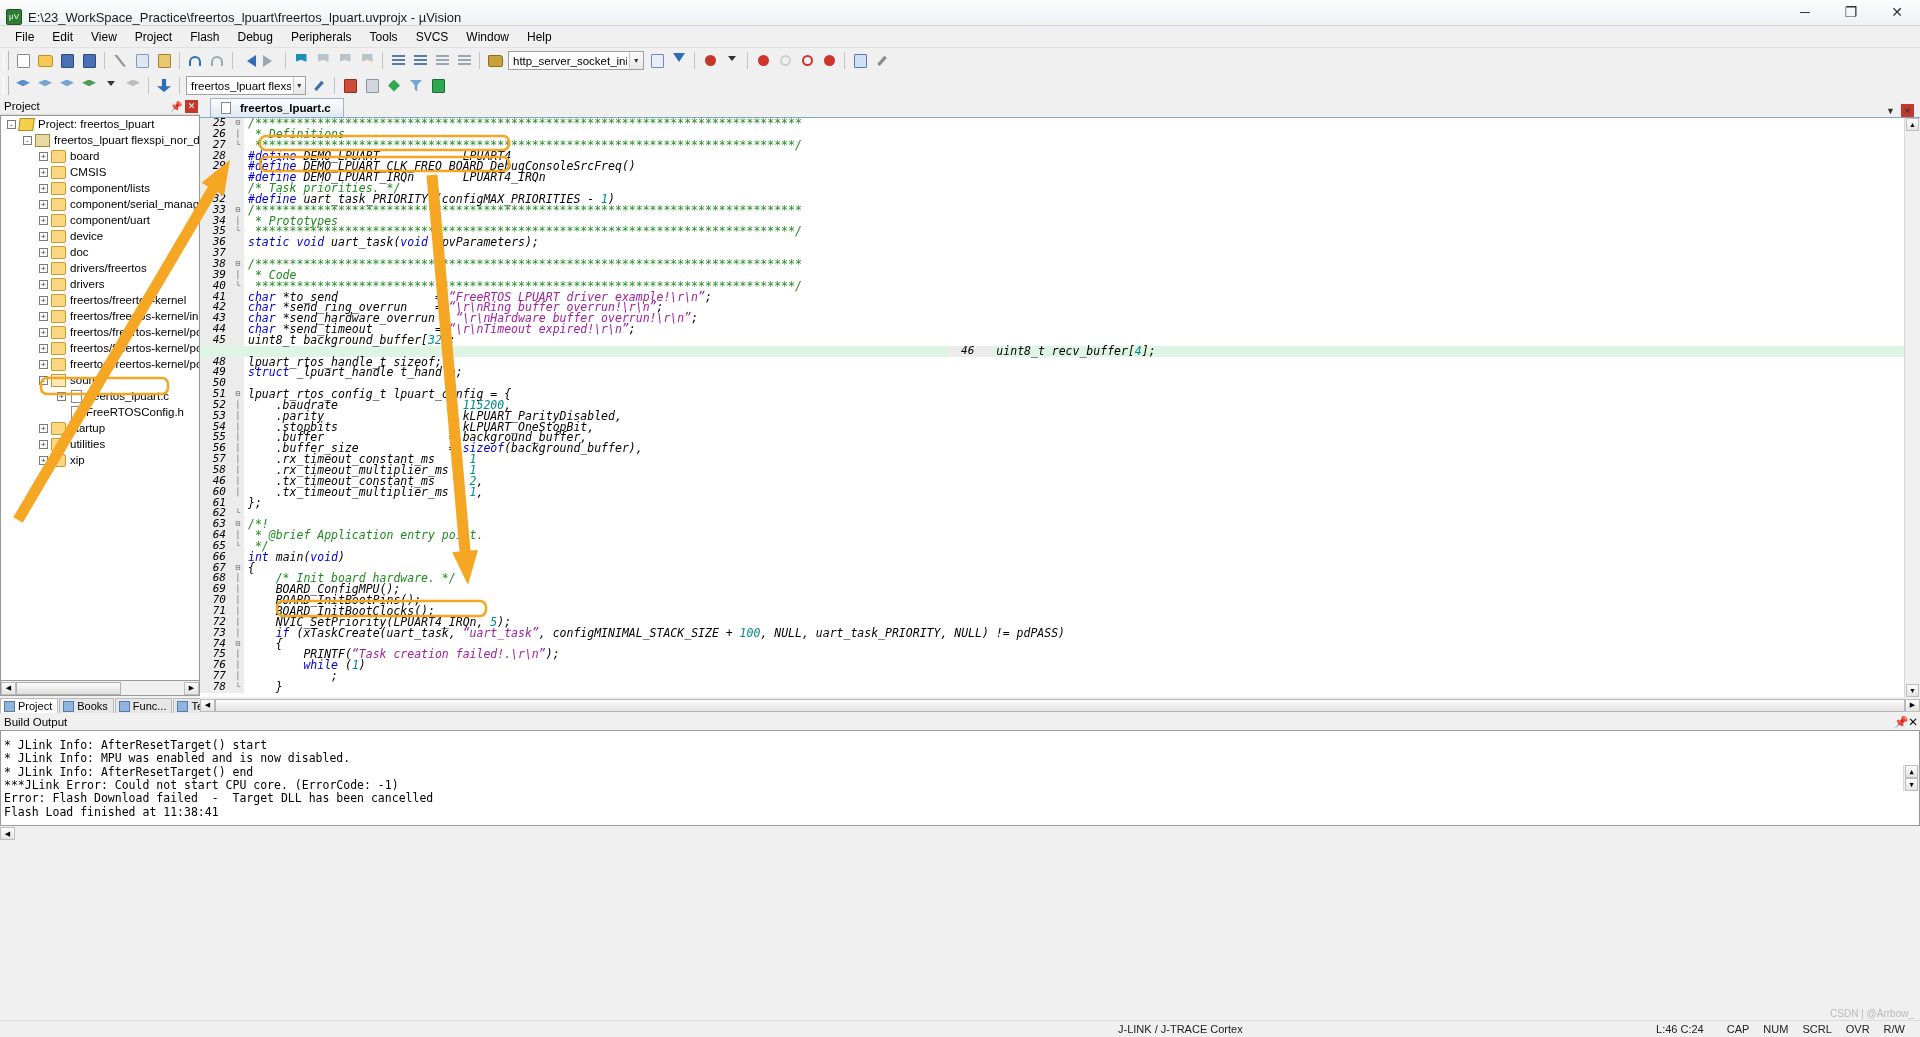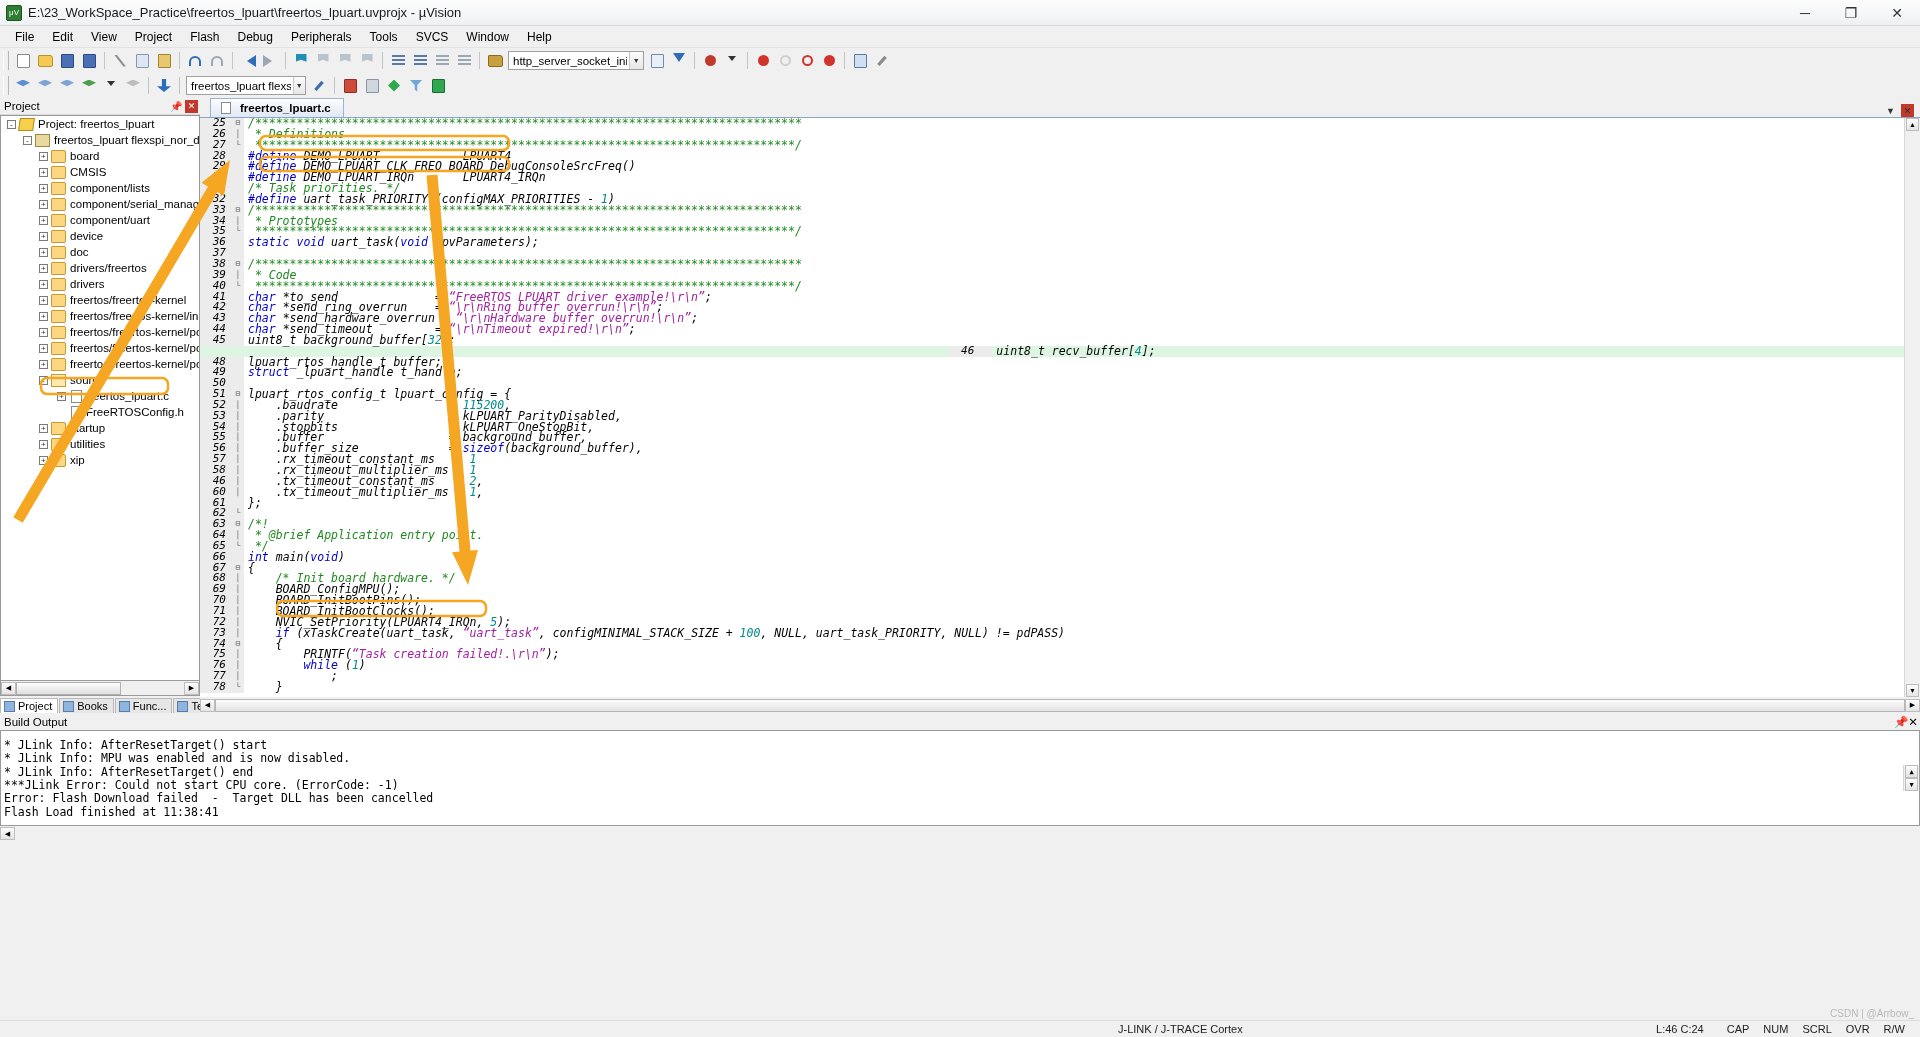--- a/index.html
+++ b/index.html
@@ -7,21 +7,21 @@
   body {
     width:1920px; height:1037px; overflow:hidden;
     font-family:"Liberation Sans", sans-serif;
     font-size:12px; color:#000; background:#f0f0f0;
     position:relative;
   }
   
   #titlebar {
     height:26px; background:linear-gradient(#fdfdfd,#eef1f5);
     border-bottom:1px solid #d7d7d7;
-    display:flex; align-items:center; padding:0 0 0 6px;
+    display:flex; align-items:flex-end; padding:0 0 0 6px;
   }
   #titlebar .tb-icon {
     width:16px; height:16px; margin-right:6px; flex:none;
     background:#2f7d32; border:1px solid #1d5520; border-radius:2px;
     color:#fff; font-size:8px; line-height:14px; text-align:center;
     font-family:"Liberation Sans", sans-serif;
   }
   #titlebar .tb-title { font-size:13px; color:#1a1a1a; white-space:nowrap; }
   #titlebar .tb-buttons { margin-left:auto; display:flex; height:26px; }
   #titlebar .tb-buttons div {
@@ -552,21 +552,21 @@
           <div class="cline"><span class="lnum">37</span><span class="fold"></span><span class="ctext"><span class="c-plain"></span></span></div>
           <div class="cline"><span class="lnum">38</span><span class="fold">⊟</span><span class="ctext"><span class="c-cmt">/*******************************************************************************</span></span></div>
           <div class="cline"><span class="lnum">39</span><span class="fold">│</span><span class="ctext"><span class="c-cmt"> * Code</span></span></div>
           <div class="cline"><span class="lnum">40</span><span class="fold">└</span><span class="ctext"><span class="c-cmt"> ******************************************************************************/</span></span></div>
           <div class="cline"><span class="lnum">41</span><span class="fold"></span><span class="ctext"><span class="c-kw">char</span><span class="c-plain"> *to_send              = </span><span class="c-str">“FreeRTOS LPUART driver example!\r\n”</span><span class="c-plain">;</span></span></div>
           <div class="cline"><span class="lnum">42</span><span class="fold"></span><span class="ctext"><span class="c-kw">char</span><span class="c-plain"> *send_ring_overrun    = </span><span class="c-str">“\r\nRing buffer overrun!\r\n”</span><span class="c-plain">;</span></span></div>
           <div class="cline"><span class="lnum">43</span><span class="fold"></span><span class="ctext"><span class="c-kw">char</span><span class="c-plain"> *send_hardware_overrun = </span><span class="c-str">“\r\nHardware buffer overrun!\r\n”</span><span class="c-plain">;</span></span></div>
           <div class="cline"><span class="lnum">44</span><span class="fold"></span><span class="ctext"><span class="c-kw">char</span><span class="c-plain"> *send_timeout         = </span><span class="c-str">“\r\nTimeout expired!\r\n”</span><span class="c-plain">;</span></span></div>
           <div class="cline"><span class="lnum">45</span><span class="fold"></span><span class="ctext"><span class="c-plain">uint8_t background_buffer[</span><span class="c-num">32</span><span class="c-plain">];</span></span></div>
           <div class="cline hl-line"><span class="lnum">46</span><span class="fold"></span><span class="ctext"><span class="c-plain">uint8_t recv_buffer[</span><span class="c-num">4</span><span class="c-plain">];</span></span></div>
-          <div class="cline"><span class="lnum">48</span><span class="fold"></span><span class="ctext"><span class="c-plain">lpuart_rtos_handle_t buffer;</span></span></div>
+          <div class="cline"><span class="lnum">48</span><span class="fold"></span><span class="ctext"><span class="c-plain">lpuart_rtos_handle_t sizeof;</span></span></div>
           <div class="cline"><span class="lnum">49</span><span class="fold"></span><span class="ctext"><span class="c-kw">struct</span><span class="c-plain"> _lpuart_handle t_handle;</span></span></div>
           <div class="cline"><span class="lnum">50</span><span class="fold"></span><span class="ctext"><span class="c-plain"></span></span></div>
           <div class="cline"><span class="lnum">51</span><span class="fold">⊟</span><span class="ctext"><span class="c-plain">lpuart_rtos_config_t lpuart_config = {</span></span></div>
           <div class="cline"><span class="lnum">52</span><span class="fold">│</span><span class="ctext"><span class="c-plain">    .baudrate                = </span><span class="c-num">115200</span><span class="c-plain">,</span></span></div>
           <div class="cline"><span class="lnum">53</span><span class="fold">│</span><span class="ctext"><span class="c-plain">    .parity                  = kLPUART_ParityDisabled,</span></span></div>
           <div class="cline"><span class="lnum">54</span><span class="fold">│</span><span class="ctext"><span class="c-plain">    .stopbits                = kLPUART_OneStopBit,</span></span></div>
           <div class="cline"><span class="lnum">55</span><span class="fold">│</span><span class="ctext"><span class="c-plain">    .buffer                  = background_buffer,</span></span></div>
           <div class="cline"><span class="lnum">56</span><span class="fold">│</span><span class="ctext"><span class="c-plain">    .buffer_size             = </span><span class="c-kw">sizeof</span><span class="c-plain">(background_buffer),</span></span></div>
           <div class="cline"><span class="lnum">57</span><span class="fold">│</span><span class="ctext"><span class="c-plain">    .rx_timeout_constant_ms   = </span><span class="c-num">1</span><span class="c-plain"></span></span></div>
           <div class="cline"><span class="lnum">58</span><span class="fold">│</span><span class="ctext"><span class="c-plain">    .rx_timeout_multiplier_ms = </span><span class="c-num">1</span><span class="c-plain"></span></span></div>

